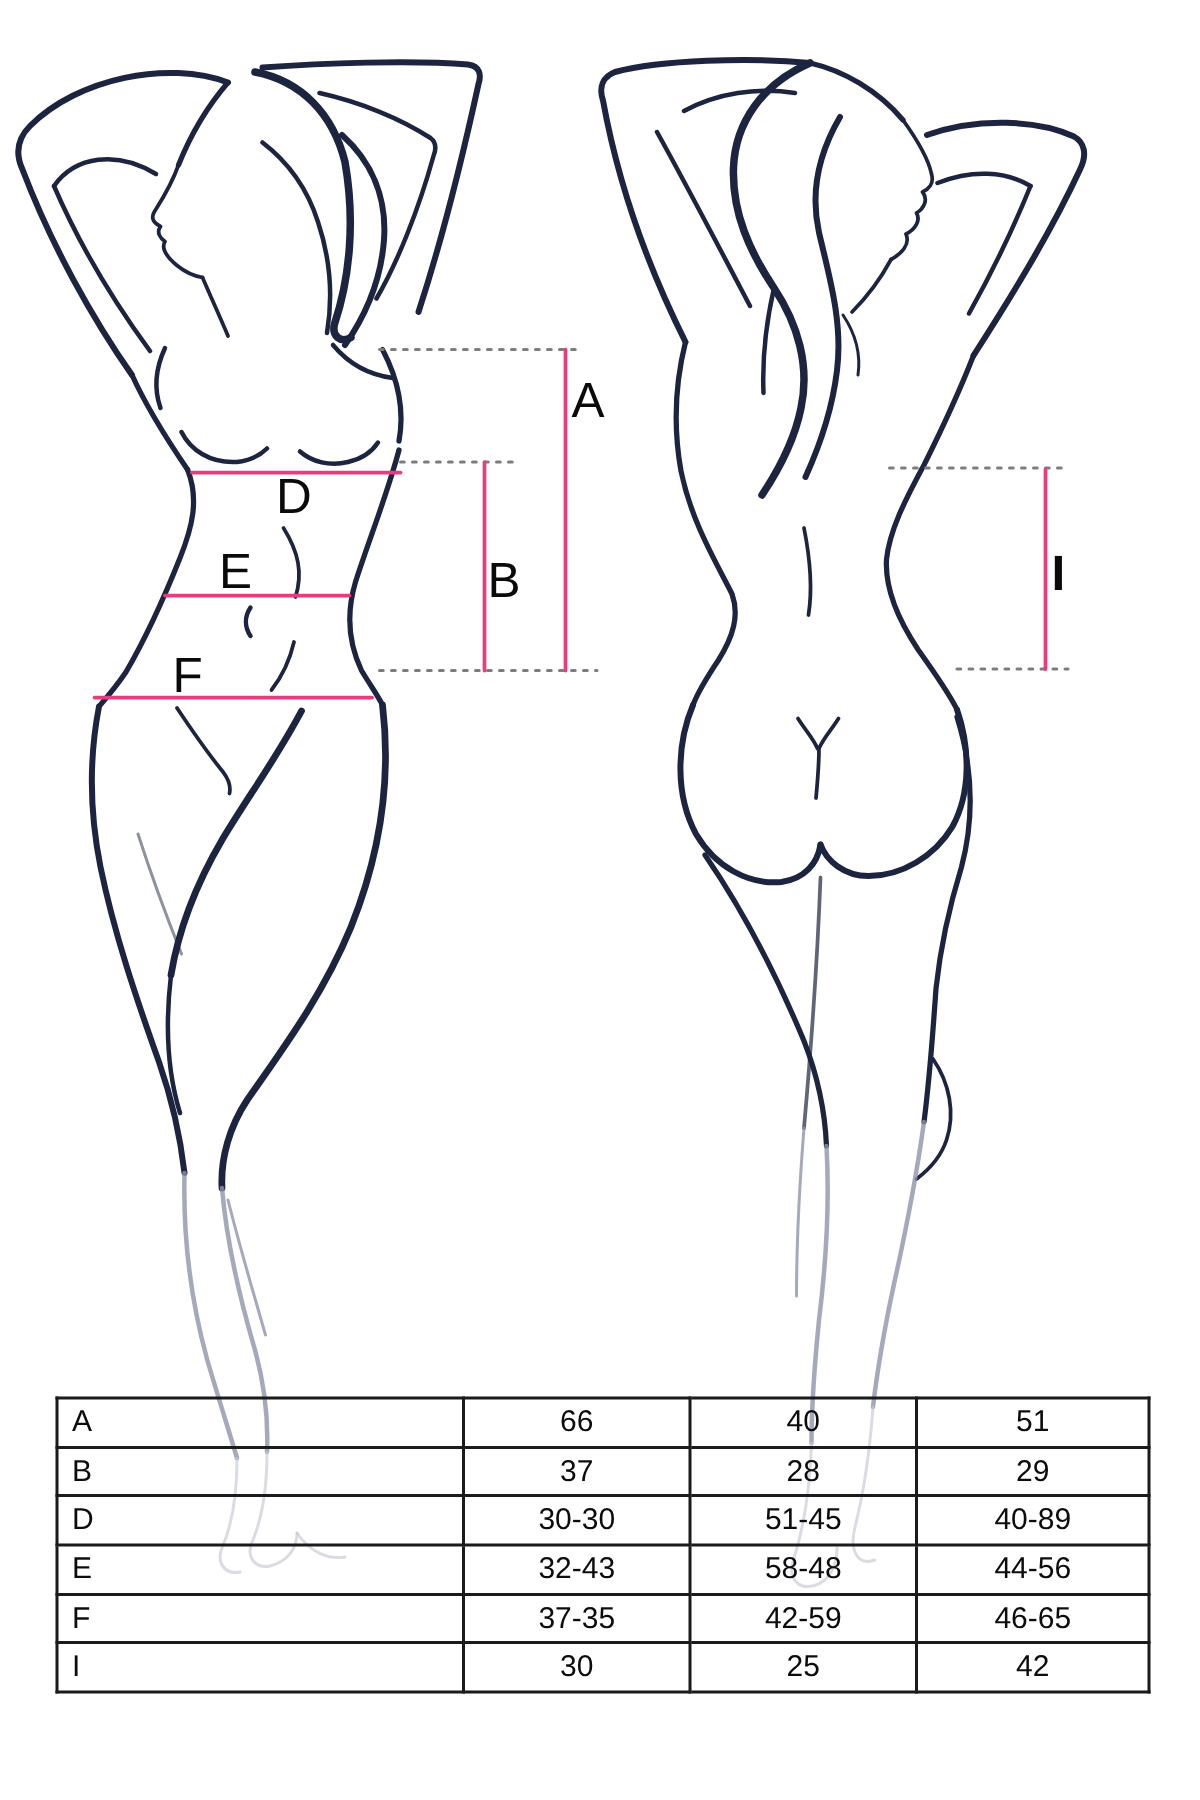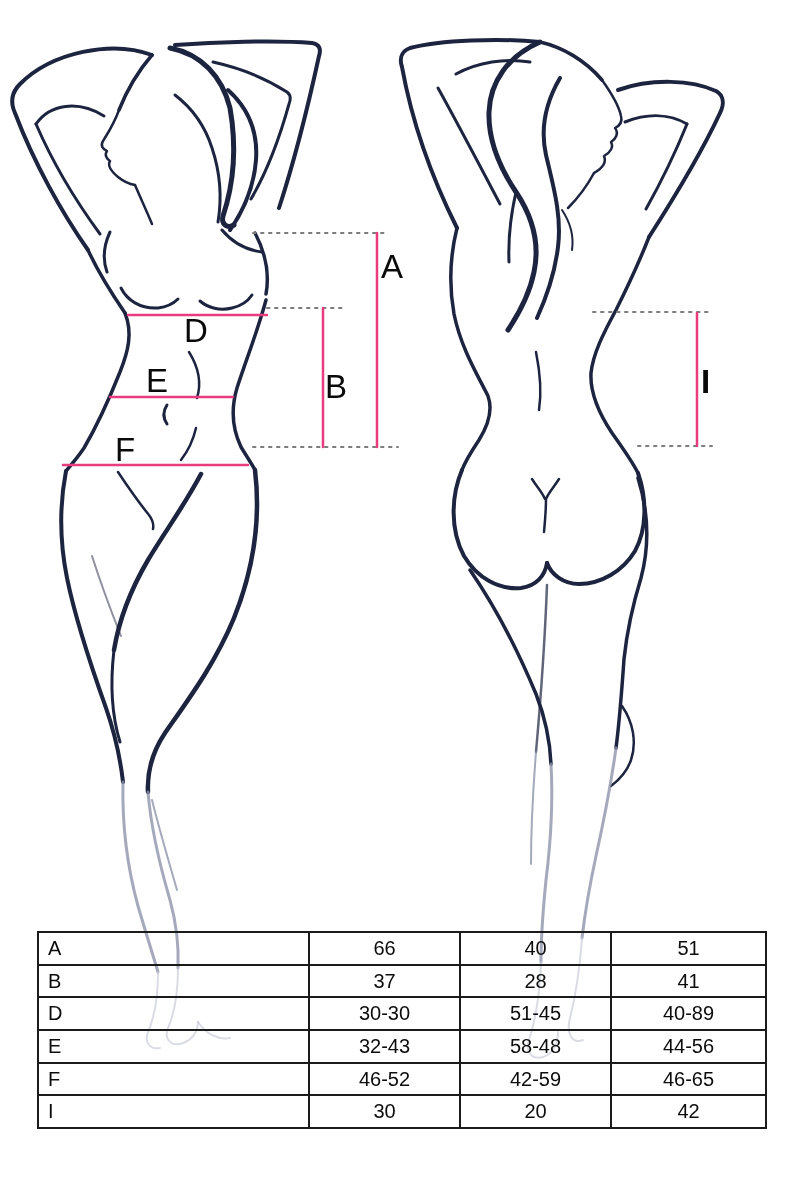--- a/index.html
+++ b/index.html
@@ -201,42 +201,42 @@
       <tr>
         <td class="lbl">A</td>
         <td>66</td>
         <td>40</td>
         <td>51</td>
       </tr>
       <tr>
         <td class="lbl">B</td>
         <td>37</td>
         <td>28</td>
-        <td>41</td>
+        <td>29</td>
       </tr>
       <tr>
         <td class="lbl">D</td>
         <td>30-30</td>
         <td>51-45</td>
         <td>40-89</td>
       </tr>
       <tr>
         <td class="lbl">E</td>
         <td>32-43</td>
         <td>58-48</td>
         <td>44-56</td>
       </tr>
       <tr>
         <td class="lbl">F</td>
-        <td>46-52</td>
+        <td>37-35</td>
         <td>42-59</td>
         <td>46-65</td>
       </tr>
       <tr>
         <td class="lbl">I</td>
         <td>30</td>
-        <td>20</td>
+        <td>25</td>
         <td>42</td>
       </tr>
     </tbody>
   </table>
 
 </div>
 
 </body></html>

